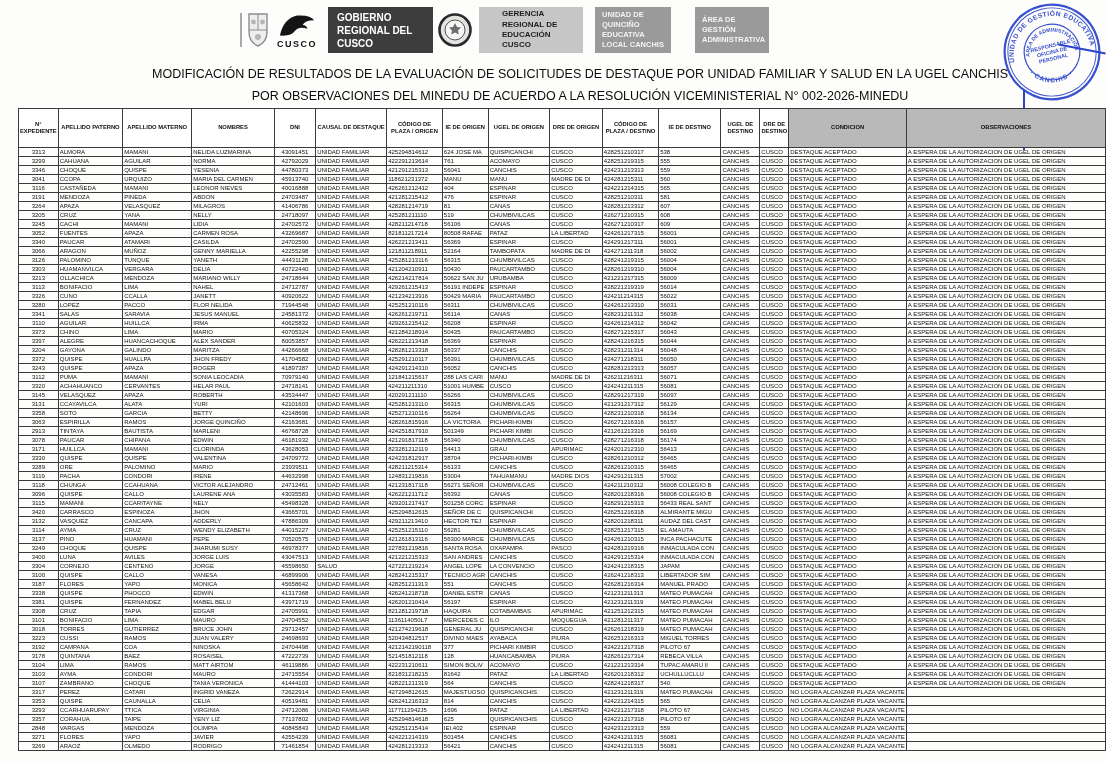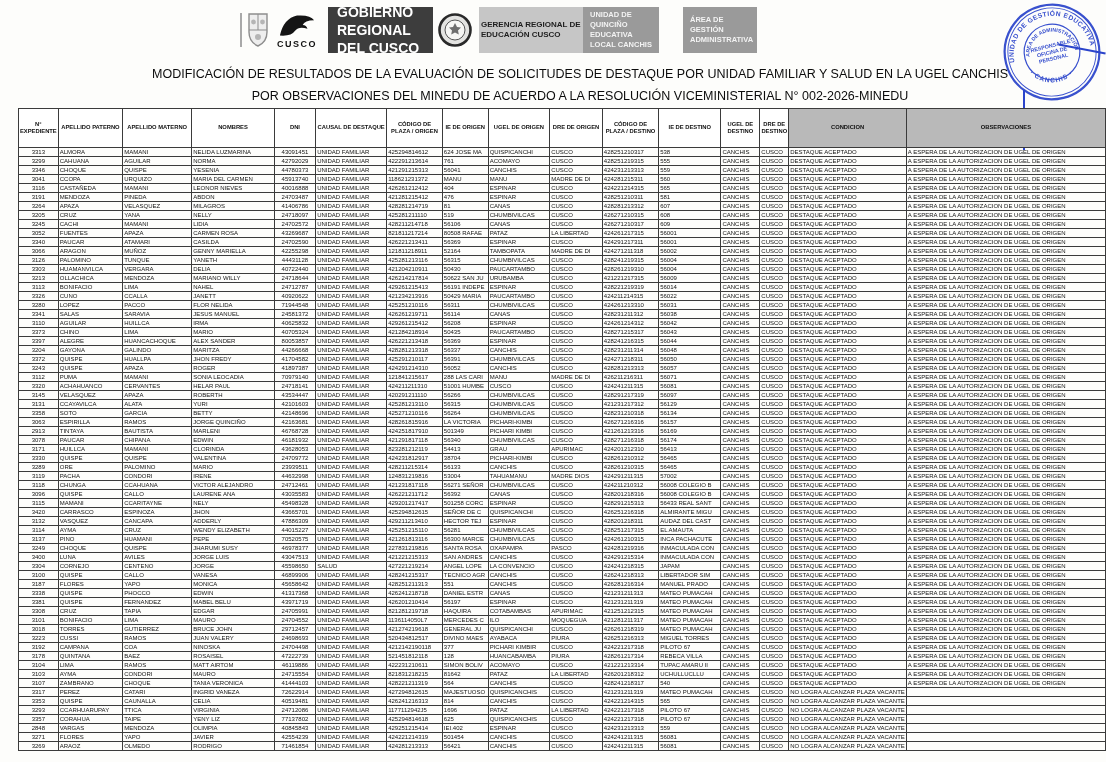--- a/index.html
+++ b/index.html
@@ -9,23 +9,23 @@
 
   
   .banner{position:absolute;left:240px;top:5px;height:50px;display:flex;align-items:center;}
   .flag-bar{width:2px;height:34px;background:#a9a9a9;margin-right:4px;}
   .coat{width:24px;height:40px;margin-right:4px;}
   .cusco-logo{width:46px;text-align:center;margin-right:8px;}
   .cusco-logo svg{width:38px;height:28px;display:block;margin:0 auto;}
   .cusco-label{font-size:9px;font-weight:bold;letter-spacing:1.5px;line-height:9px;color:#111;}
   .box{height:46px;display:flex;align-items:center;box-sizing:border-box;font-weight:bold;}
   .box span{display:block;}
-  .box.dark{width:105px;background:#3d3d3d;color:#fff;font-size:14px;line-height:1.3;padding:0 9px;margin-right:5px;}
+  .box.dark{width:105px;background:#3d3d3d;color:#fff;font-size:10px;line-height:1.3;padding:0 9px;margin-right:5px;}
   .seal{width:34px;height:34px;margin-right:7px;}
-  .box.light{width:104px;background:#c6c6c6;color:#1e1e1e;font-size:8px;line-height:1.3;padding:0 2px;margin-right:0;}
+  .box.light{width:104px;background:#c6c6c6;color:#1e1e1e;font-size:8px;line-height:1.3;padding:0 23px;margin-right:12px;}
   .box.mid{width:76px;background:#9a9a9a;color:#f3f3f3;font-size:7.5px;line-height:1.35;padding:0 7px;}
   .box.mid2{margin-left:24px;width:74px;}
 
   
   .stamp{position:absolute;left:1001px;top:1px;width:102px;height:102px;transform:rotate(-14deg);opacity:.93;}
   .pen-line{position:absolute;left:1023px;top:90px;width:2px;height:60px;background:#2b44cb;}
   .pen-tick{position:absolute;left:1058px;top:48px;width:48px;height:1.5px;background:#2b44cb;transform:rotate(11deg);}
 
   
   .title{position:absolute;top:63px;left:100px;width:960px;text-align:center;font-weight:normal;

